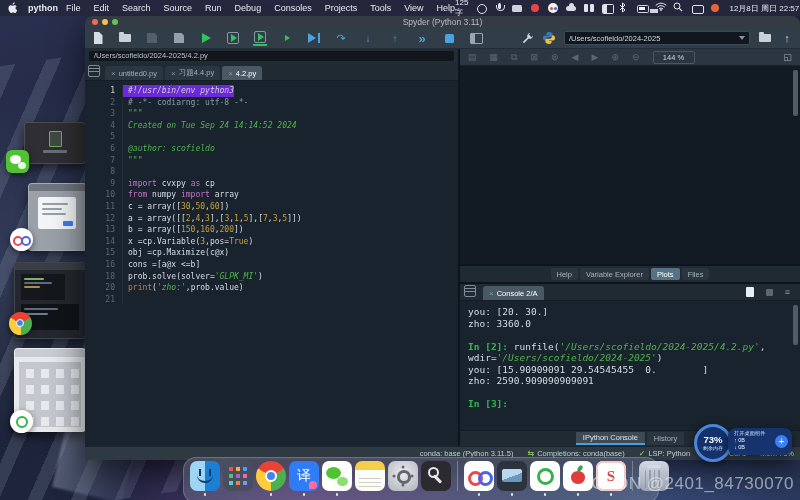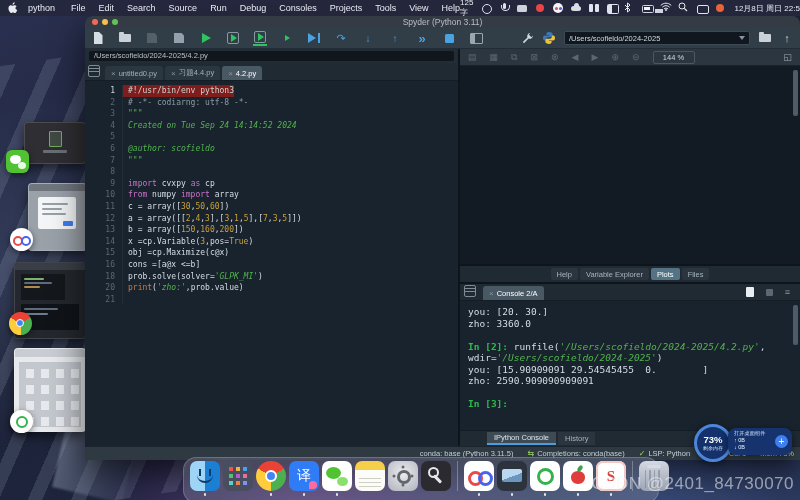--- a/index.html
+++ b/index.html
@@ -13,21 +13,21 @@
   .streaks{position:absolute;left:0;top:50px;width:230px;height:450px;
     background:repeating-linear-gradient(115deg, rgba(200,215,240,.14) 0 14px, rgba(40,50,80,0) 14px 42px);
     transform:skewY(-8deg);}
   .crystal{position:absolute;left:95px;top:110px;width:72px;height:390px;
     background:linear-gradient(100deg, rgba(215,228,247,.5), rgba(120,140,180,.12));
     transform:rotate(13deg);filter:blur(1px);}
   
   .menubar{position:absolute;left:0;top:0;width:800px;height:16px;background:rgba(36,40,60,.96);
     display:flex;align-items:center;color:#e8eaf2;font-size:9px;z-index:40;padding:0 8px;box-sizing:border-box;}
   .apple-wrap{display:flex;align-items:center;margin-right:10px;}
-  .appname{font-weight:normal;margin-right:16px;}
+  .appname{font-weight:bold;margin-right:8px;}
   #menu-items{display:flex;gap:13px;}
   .menu-item{white-space:nowrap;}
   .mb-right{margin-left:auto;display:flex;align-items:center;gap:7px;}
   .wordcount{font-size:8px;}
   #menu-status{display:flex;align-items:center;gap:5px;}
   .clock{font-size:8px;white-space:nowrap;}
   .mi{width:13px;height:12px;position:relative;display:inline-block;}
   .mi-smiley::before{content:"";position:absolute;left:2px;top:2px;width:8px;height:8px;border:1px solid #dfe3ec;border-radius:50%;}
   .mi-mic::before{content:"";position:absolute;left:5px;top:1px;width:3px;height:6px;background:#dfe3ec;border-radius:2px;}
   .mi-mic::after{content:"";position:absolute;left:3px;top:3px;width:7px;height:5px;border:1px solid #dfe3ec;border-top:none;border-radius:0 0 6px 6px;}
@@ -131,21 +131,21 @@
   #etabs{display:flex;gap:2px;align-items:flex-end;}
   .etab{height:14px;background:#2a3640;color:#9fb0bc;font-size:7.5px;display:flex;align-items:center;
     gap:3px;padding:0 6px;border-radius:3px 3px 0 0;white-space:nowrap;}
   .etab.active{background:#495964;color:#fff;}
   .etab .close{color:#8795a1;font-size:8px;}
   .code{flex:1;background:#19232d;overflow:hidden;padding-top:4px;font-family:"DejaVu Sans Mono",monospace;font-size:8px;}
   .cl{height:11.6px;display:flex;white-space:pre;line-height:11.6px;}
   .ln{width:30px;flex:none;text-align:right;padding-right:7px;color:#5a6875;border-right:1px solid #232d37;}
   .ln-act{color:#cfd8df;}
   .ct{padding-left:5px;}
-  .ct-hl{background:#7f1d1d;}
+  .ct-hl{background:#6d28d9;font-style:italic;}
   .sg-tx{color:#d5dde5;text-align:center;} .sg-cm{color:#8d9ba5;} .sg-cm2{color:#ced6d1;}
   .sg-str{color:#51b34c;font-style:italic;} .sg-kw{color:#c873c8;}
   .sg-num{color:#c9a03c;} .sg-bi{color:#cf7a3f;}
   .sg-pr{color:#2fba4e;font-weight:bold;}
   
   .right-col{flex:1;display:flex;flex-direction:column;min-width:0;}
   .plots-toolbar{height:16px;background:#2b3640;border-bottom:1px solid #18222b;display:flex;align-items:center;
     padding:0 8px;gap:13px;flex:none;}
   .pti{color:#6c7884;font-size:9px;opacity:.75;line-height:1;}
   .zoombox{min-width:34px;height:11px;border:1px solid #4a5863;border-radius:2px;color:#cfd8e0;font-size:7.5px;
@@ -159,21 +159,21 @@
   .console-col{flex:1;display:flex;flex-direction:column;min-height:0;}
   .con-tabbar{height:16px;background:#1f2a33;display:flex;align-items:flex-end;padding-left:4px;border-bottom:1px solid #141d25;flex:none;}
   .con-icons{margin-left:auto;display:flex;align-items:center;gap:12px;padding-right:10px;align-self:center;}
   .ci-clip{width:8px;height:10px;background:#e8eef2;border-radius:1px;}
   .ci-dim{width:7px;height:7px;background:#5b6874;border-radius:1px;}
   .ci-menu{color:#8b98a4;font-size:9px;line-height:1;}
   .conout{flex:1;background:#19232d;font-family:"DejaVu Sans Mono",monospace;font-size:9.5px;
     padding:5px 0 0 8px;position:relative;overflow:hidden;}
   .conl{height:11.5px;line-height:11.5px;white-space:pre;}
   .con-thumb{top:4px;height:40px;}
-  .con-bottom{height:15px;background:#1f2a33;display:flex;align-items:center;gap:2px;flex:none;border-top:1px solid #141d25;padding-left:27px;}
+  .con-bottom{height:15px;background:#1f2a33;display:flex;align-items:center;justify-content:center;gap:2px;flex:none;border-top:1px solid #141d25;}
   .cbtab{height:13px;padding:0 7px;font-size:7.5px;color:#a7b3bd;background:#2a3540;display:flex;align-items:center;box-sizing:border-box;}
   .cbtab.active{background:#3e4b55;color:#dbe5ee;border-bottom:2px solid #4a9de0;}
   
   .statusbar{height:13px;background:#2e3942;border-top:1px solid #1c252e;display:flex;align-items:center;
     justify-content:flex-end;gap:14px;padding-right:6px;color:#c3ced8;font-size:7.5px;flex:none;}
   .sbitem{display:inline-flex;align-items:center;gap:3px;white-space:nowrap;}
   .sbicon{color:#9fd468;font-size:8px;}
   
   .dock{position:absolute;left:183px;top:457px;width:476px;height:46px;z-index:30;
     background:rgba(145,155,175,.32);border:1px solid rgba(255,255,255,.18);border-radius:13px;

